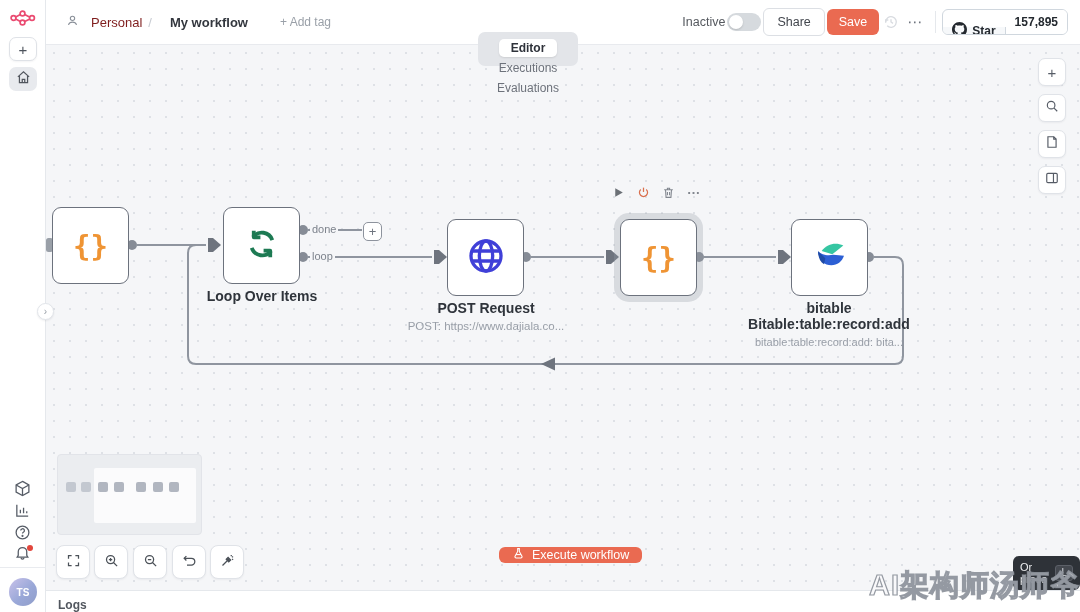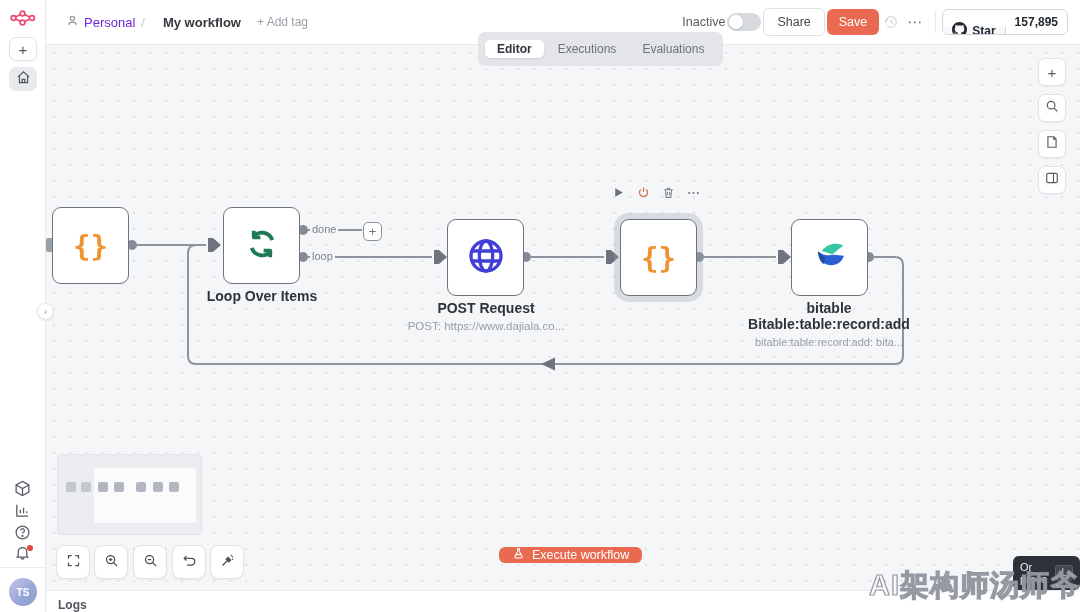--- a/index.html
+++ b/index.html
@@ -14,39 +14,39 @@
   .side-home { top:67px; background:#e8eaee; }
   .side-ico { position:absolute; left:14px; width:18px; height:18px; color:#565c66; cursor:pointer; }
   .bell-wrap { position:relative; }
   .red-dot { position:absolute; right:-2px; top:-2px; width:6px; height:6px; border-radius:50%; background:#e2463c; }
   .side-divider { position:absolute; left:0; top:567px; width:45px; border-top:1px solid #e9ebef; }
   .avatar { position:absolute; left:9px; top:578px; width:28px; height:28px; border-radius:50%; background:linear-gradient(135deg,#c9c2ea 0%,#9aa8d8 55%,#8f9dc9 100%); color:#fff; font-size:10px; font-weight:700; display:flex; align-items:center; justify-content:center; cursor:pointer; }
 
   
   .header { position:absolute; left:46px; top:0; width:1034px; height:45px; background:#fff; border-bottom:1px solid #e8eaee; display:flex; align-items:center; z-index:20; }
   .breadcrumb { display:flex; align-items:center; margin-left:20px; gap:6px; font-size:13px; }
-  .bc-project { color:#6d28d9; cursor:pointer; display:flex; align-items:center; gap:5px; }
+  .bc-project { color:#7f1d1d; cursor:pointer; display:flex; align-items:center; gap:12px; }
   .bc-sep { color:#c6cad1; }
   .bc-workflow { color:#33373e; font-weight:600; cursor:text;padding-left:12px; }
-  .add-tag { color:#9aa0a8; font-size:12px; margin-left:10px; cursor:pointer; }
+  .add-tag { color:#9aa0a8; font-size:12px; margin-left:26px; cursor:pointer; }
   .header-right { margin-left:auto; display:flex; align-items:center; gap:2px; padding-right:12px; }
   .inactive-label { font-size:12.5px; color:#55595f; }
   .toggle { width:34px; height:18px; border-radius:9px; background:#d6dade; position:relative; cursor:pointer; }
   .toggle-knob { position:absolute; left:2px; top:2px; width:14px; height:14px; border-radius:50%; background:#fff; box-shadow:0 1px 2px rgba(0,0,0,.15); }
   .btn-share { height:28px; padding:0 13px; border:1px solid #dcdfe4; border-radius:6px; background:#fff; font-size:12.5px; color:#42464d; display:flex; align-items:center; cursor:pointer; }
   .btn-save { height:26px; padding:0 12px; border:none; border-radius:6px; background:#ea6a51; font-size:12.5px; color:#fff; display:flex; align-items:center; cursor:pointer; }
   .hist-ico { width:16px; height:16px; color:#d8dbe0; margin-left:2px; }
   .more-dots { color:#6d737d; font-size:15px; letter-spacing:1px; cursor:pointer; padding:0 6px; }
   .hdr-divider { width:1px; height:22px; background:#e5e8ec; margin:0 4px; }
   .gh-widget { display:flex; align-items:stretch; height:26px; border:1px solid #d0d7de; border-radius:6px; overflow:hidden; cursor:pointer; }
   .gh-star { display:flex; align-items:center; gap:5px; background:#f6f8fa; padding:0 9px; font-size:12px; font-weight:600; color:#24292f; border-right:1px solid #d0d7de;margin-top:17px; }
   .gh-count { display:flex; align-items:center; background:#fff; padding:0 9px; font-size:12px; font-weight:600; color:#24292f; }
 
   
-  .tabbar { position:absolute; left:478px; top:32px; height:34px; background:#e3e5e9; border-radius:7px; display:flex; align-items:center; padding:7px; gap:2px; z-index:25; }
+  .tabbar { position:absolute; left:478px; top:32px; height:34px; background:#e3e5e9; border-radius:7px; display:flex; align-items:center; padding:7px; gap:2px; z-index:25;flex-direction:column; }
   .tab { font-size:12px; color:#6d727b; padding:2px 12px; border-radius:5px; cursor:pointer; white-space:nowrap; }
   .tab.active { background:#fff; color:#2e323a; font-weight:600; box-shadow:0 1px 2px rgba(0,0,0,.10); }
 
   
   .canvas { position:absolute; left:46px; top:45px; width:1034px; height:545px; background:#f5f6f8;
     background-image:radial-gradient(#dee1e6 1px, transparent 1.2px); background-size:16px 16px; overflow:hidden; }
   .edges { position:absolute; left:0; top:0; pointer-events:none; }
 
   .node { position:absolute; width:77px; height:77px; background:#fff; border:1.8px solid #6c727d; border-radius:9px; display:flex; align-items:center; justify-content:center; cursor:pointer; }
   .node.selected { box-shadow:0 0 0 6px rgba(148,154,164,.30); }

